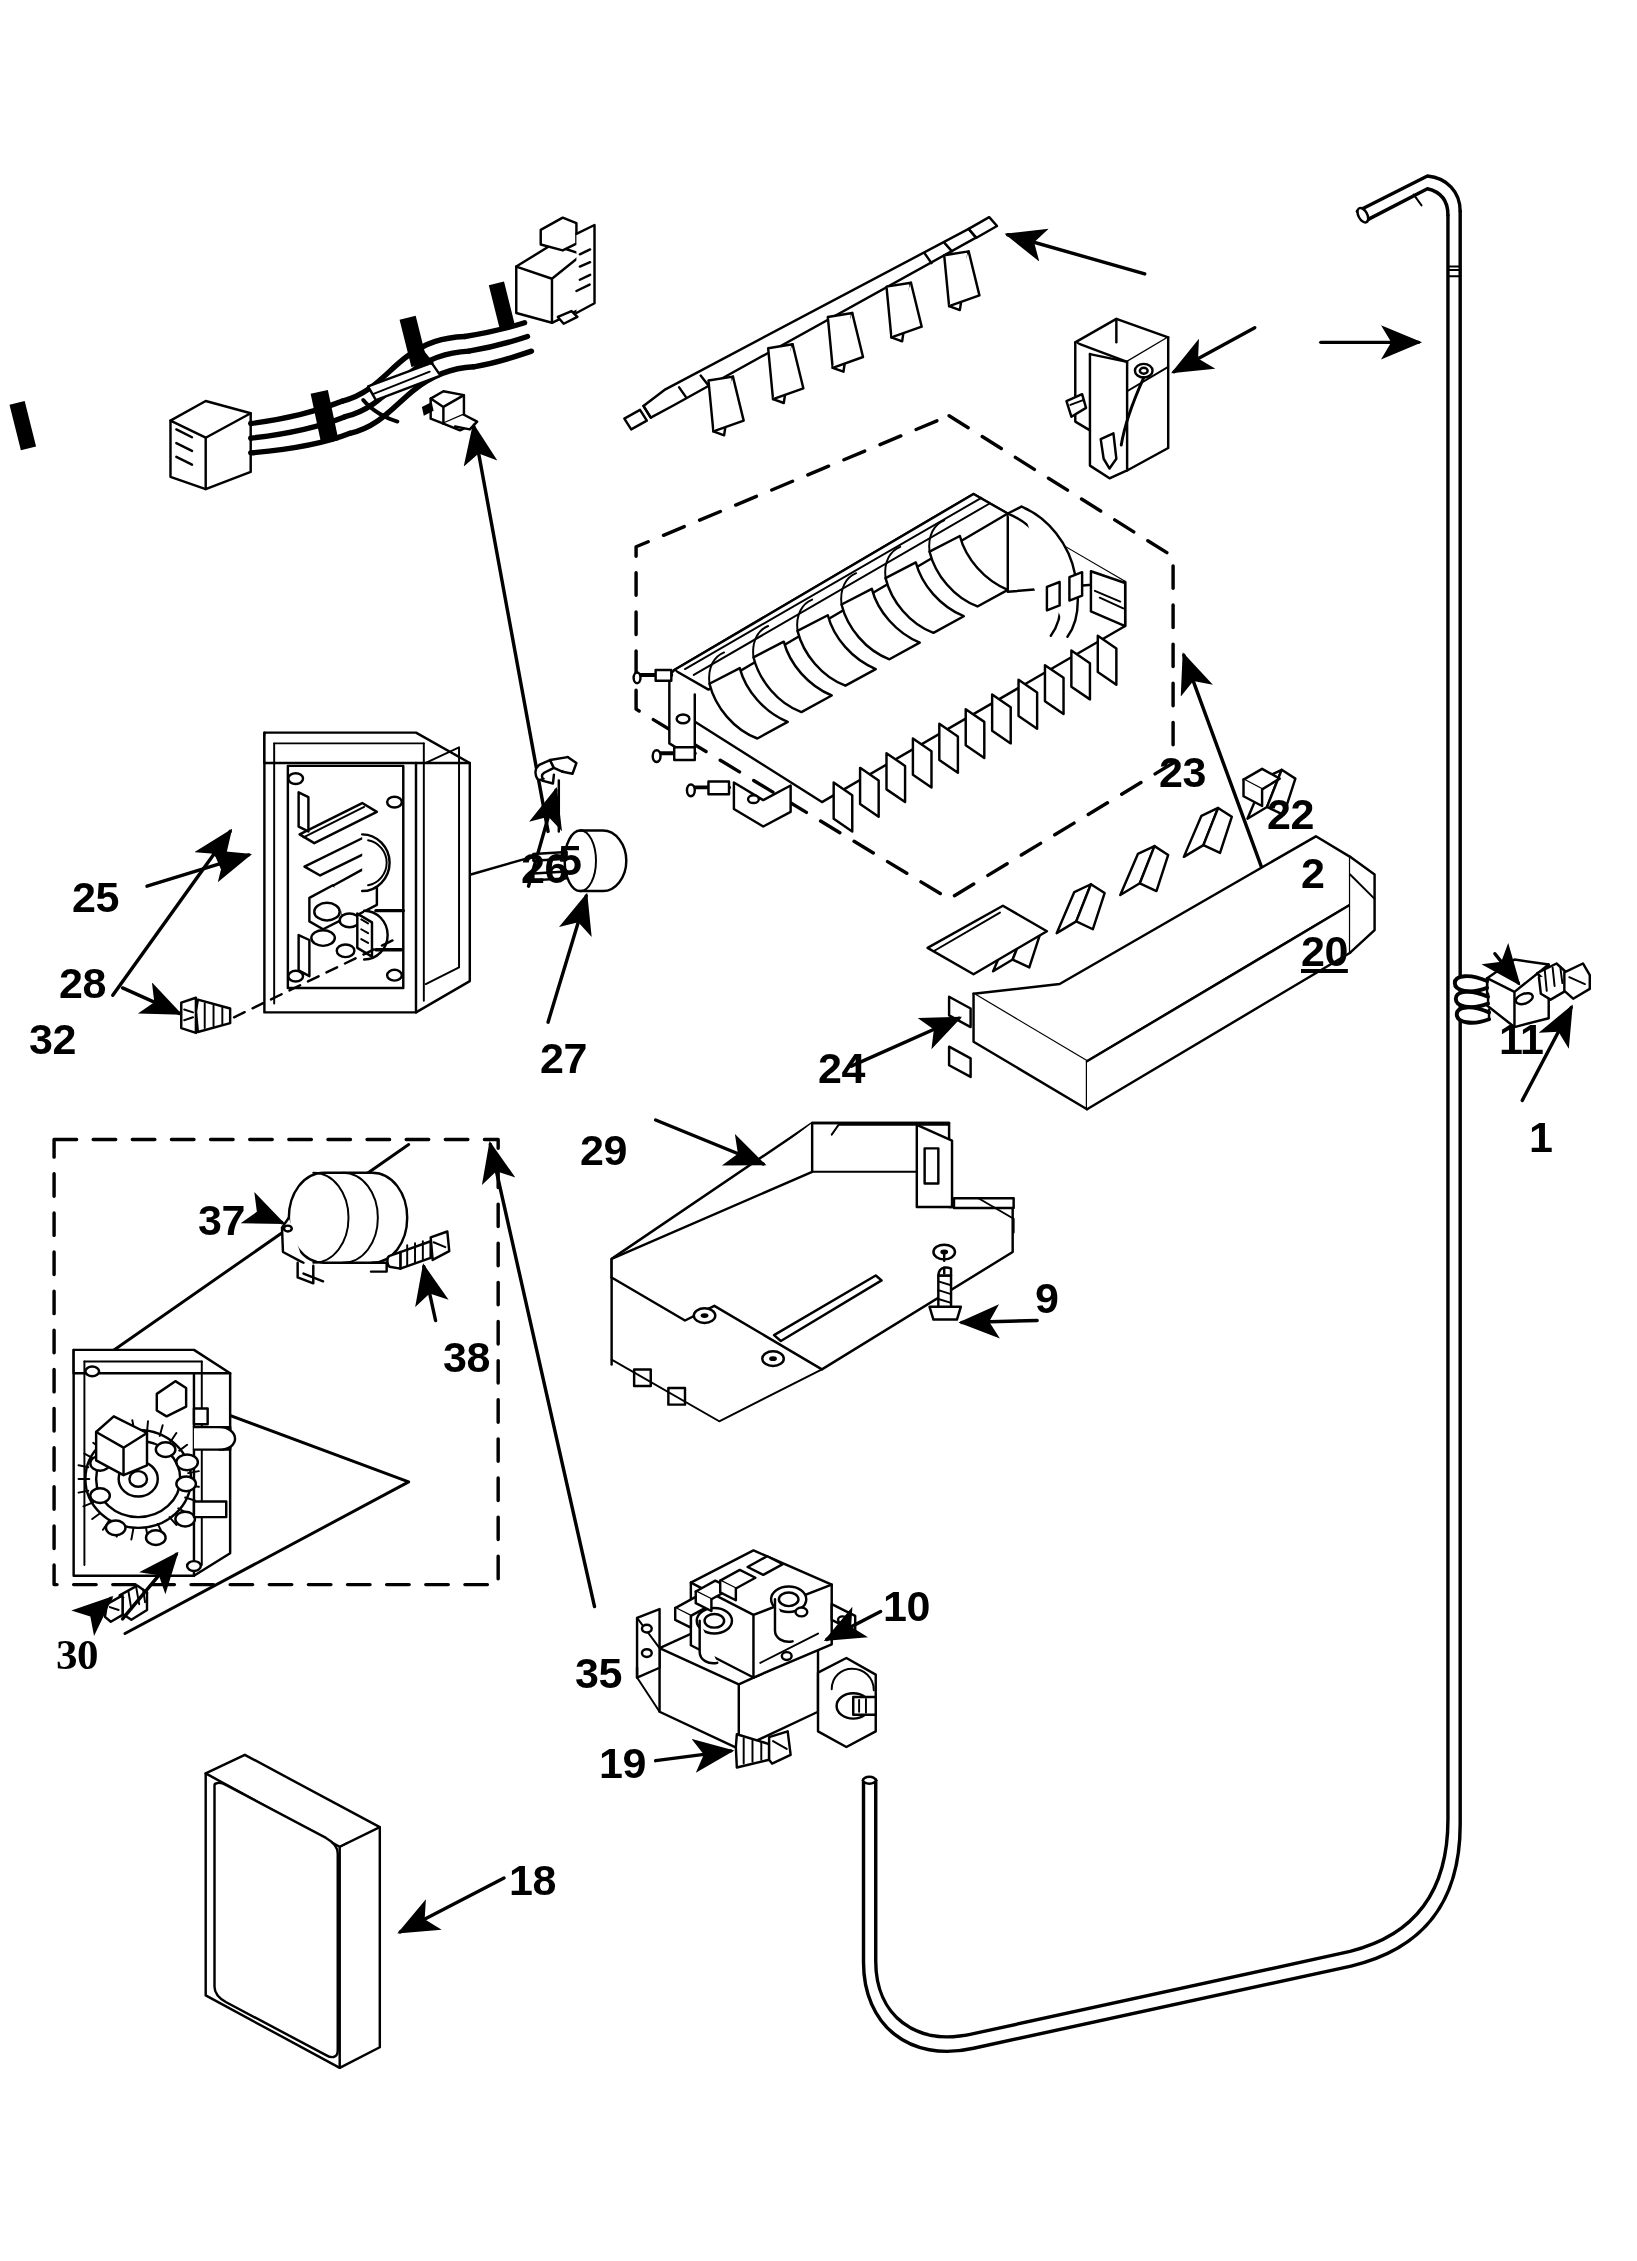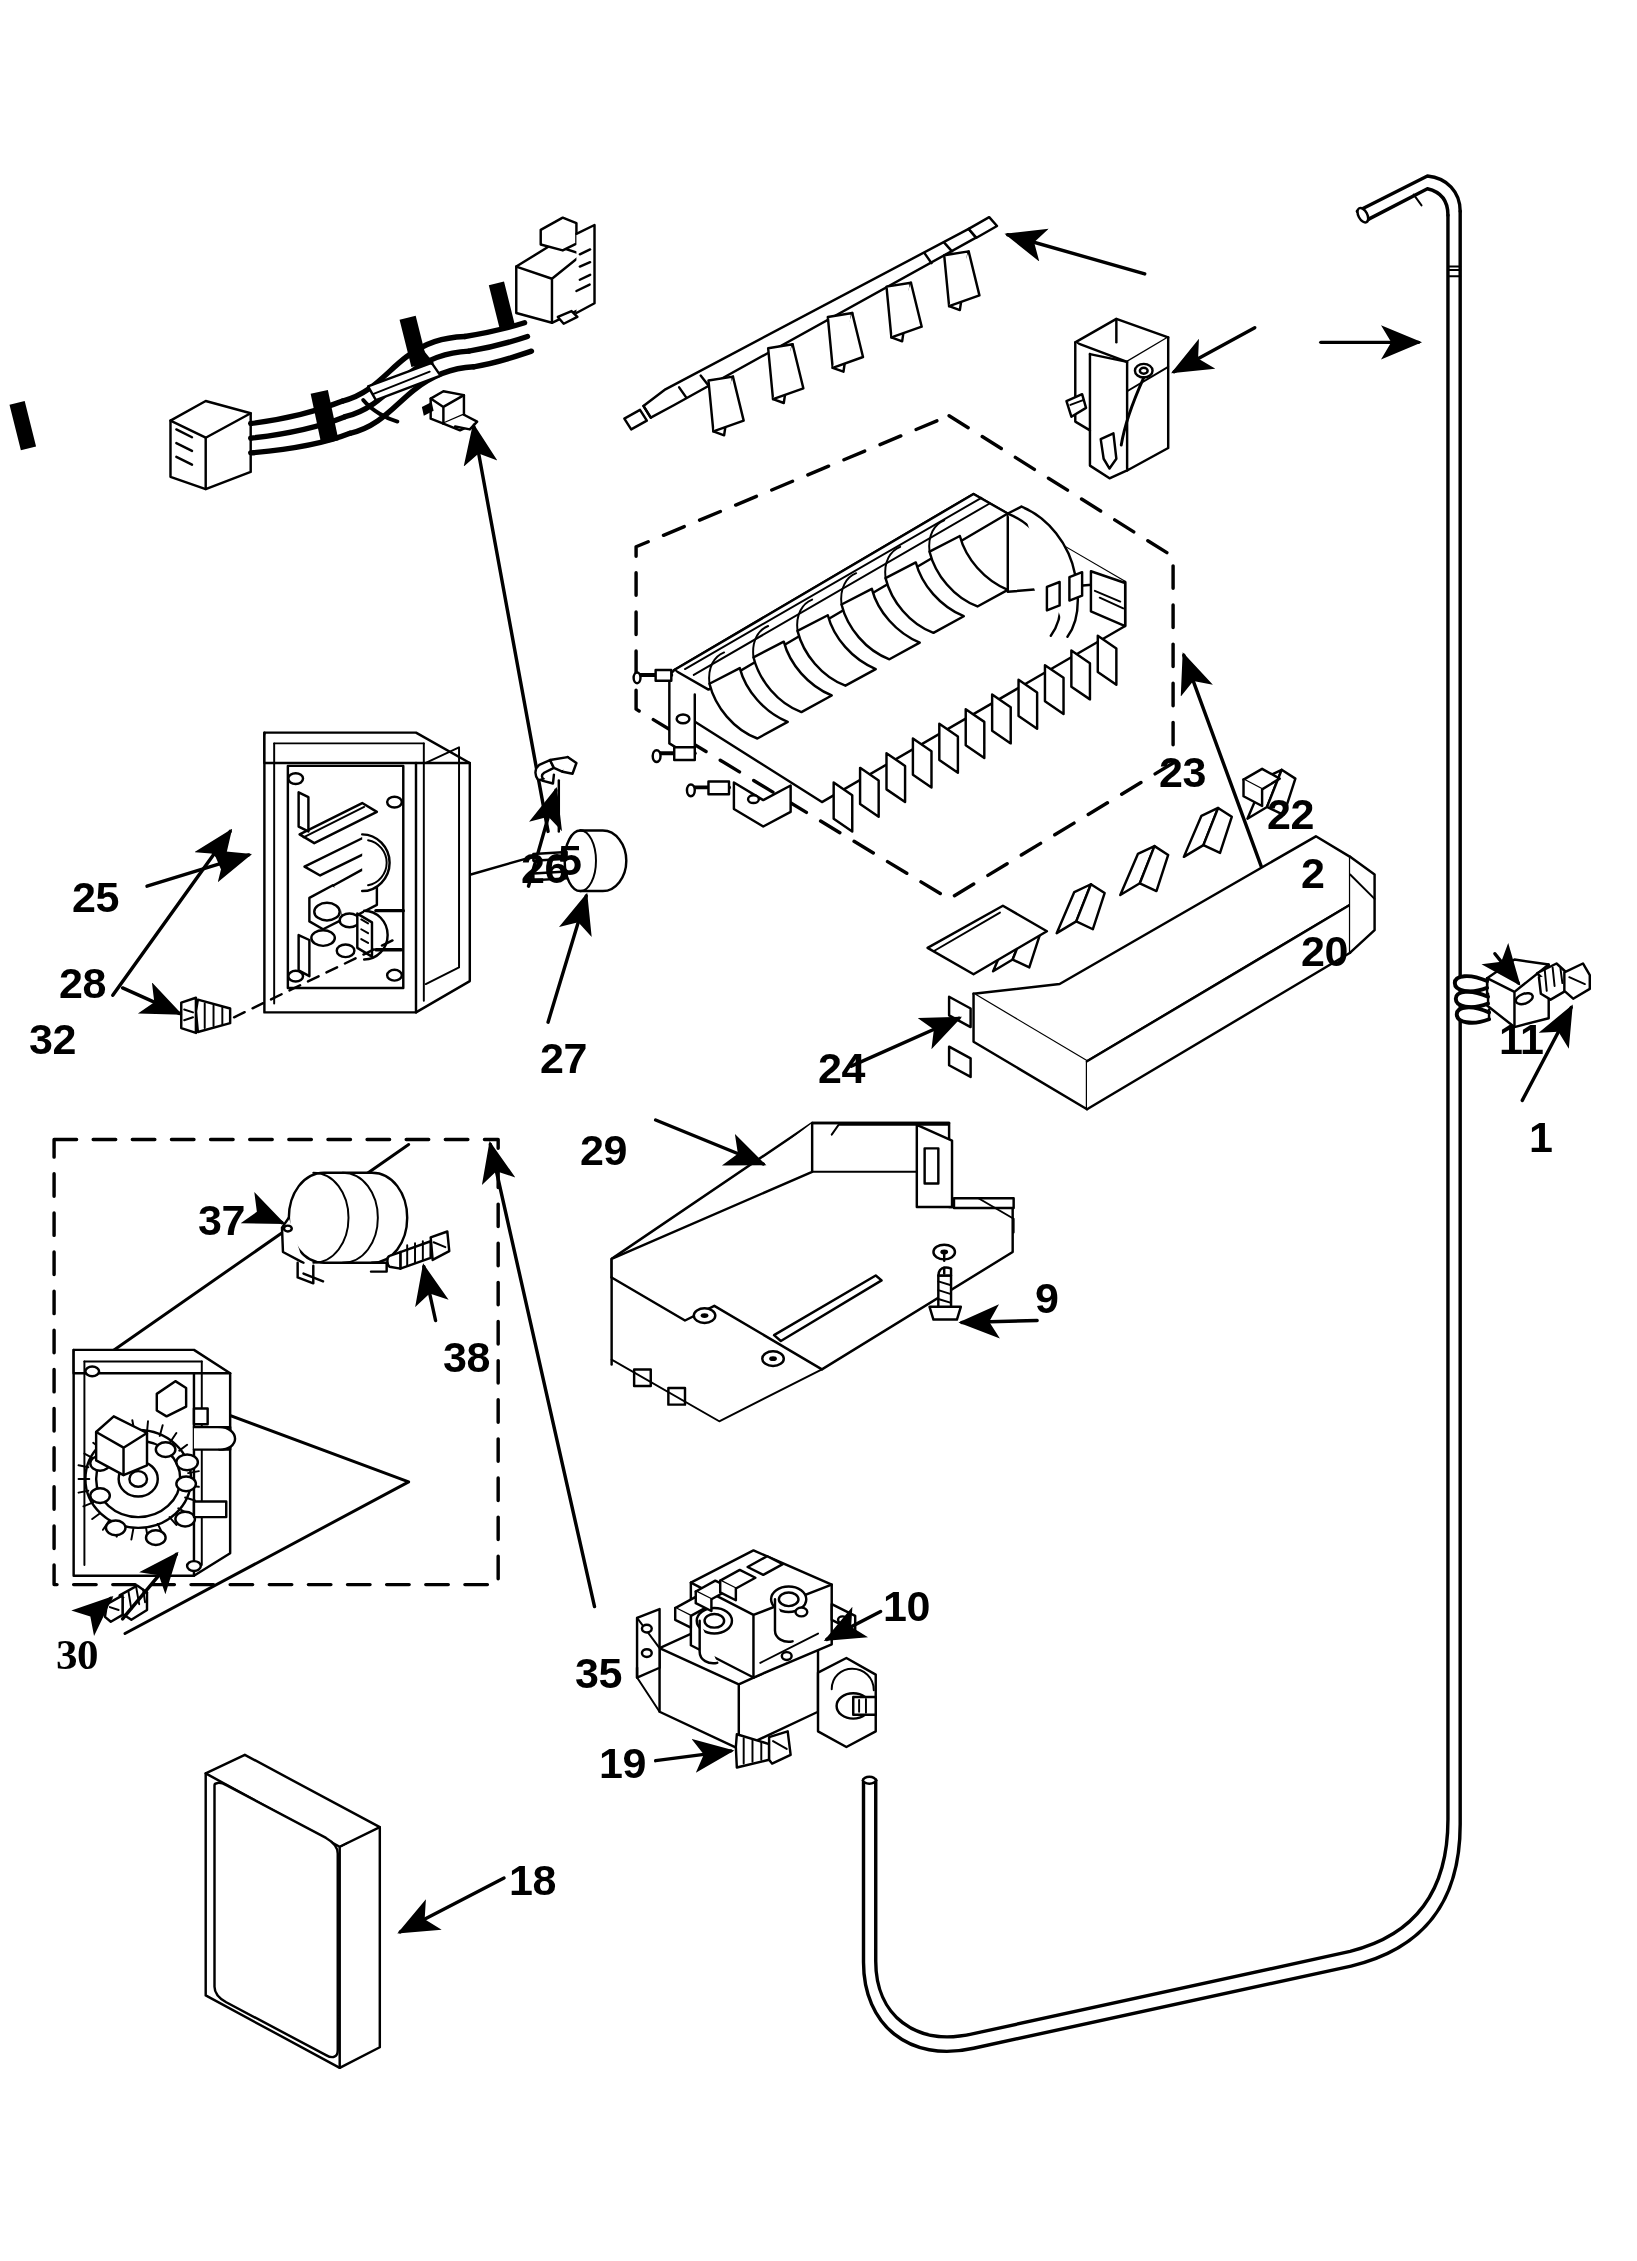--- a/index.html
+++ b/index.html
@@ -534,21 +534,21 @@
       <path d="M3112,2250 L3212,2060" stroke-width="7" marker-end="url(#ah)"></path>
 
     </g>
   </svg>
 
   <div class="callout" style="left:29px;  top:1020px;">32</div>
   <div class="callout" style="left:558px;top:841px;">5</div>
   <div class="callout" style="left:1159px;top:753px;">23</div>
   <div class="callout" style="left:1267px;top:795px;">22</div>
   <div class="callout" style="left:1301px;top:854px;">2</div>
-  <div class="callout" style="left:1301px;top:932px;">20</div>
+  <div class="callout" style="left:1301px;top:932px;text-decoration:underline;">20</div>
   <div class="callout" style="left:1499px;top:1020px;">11</div>
   <div class="callout" style="left:1529px;top:1118px;">1</div>
   <div class="callout" style="left:521px;top:849px;">26</div>
   <div class="callout" style="left:61px; top:878px;margin-left:11px;">25</div>
   <div class="callout" style="left:59px; top:964px;">28</div>
   <div class="callout" style="left:520px;top:1039px;margin-left:20px;">27</div>
   <div class="callout" style="left:810px;top:1049px;margin-left:8px;">24</div>
   <div class="callout" style="left:580px;top:1103px;margin-top:28px;">29</div>
   <div class="callout" style="left:1035px;top:1279px;">9</div>
   <div class="callout" style="left:198px; top:1201px;">37</div>

